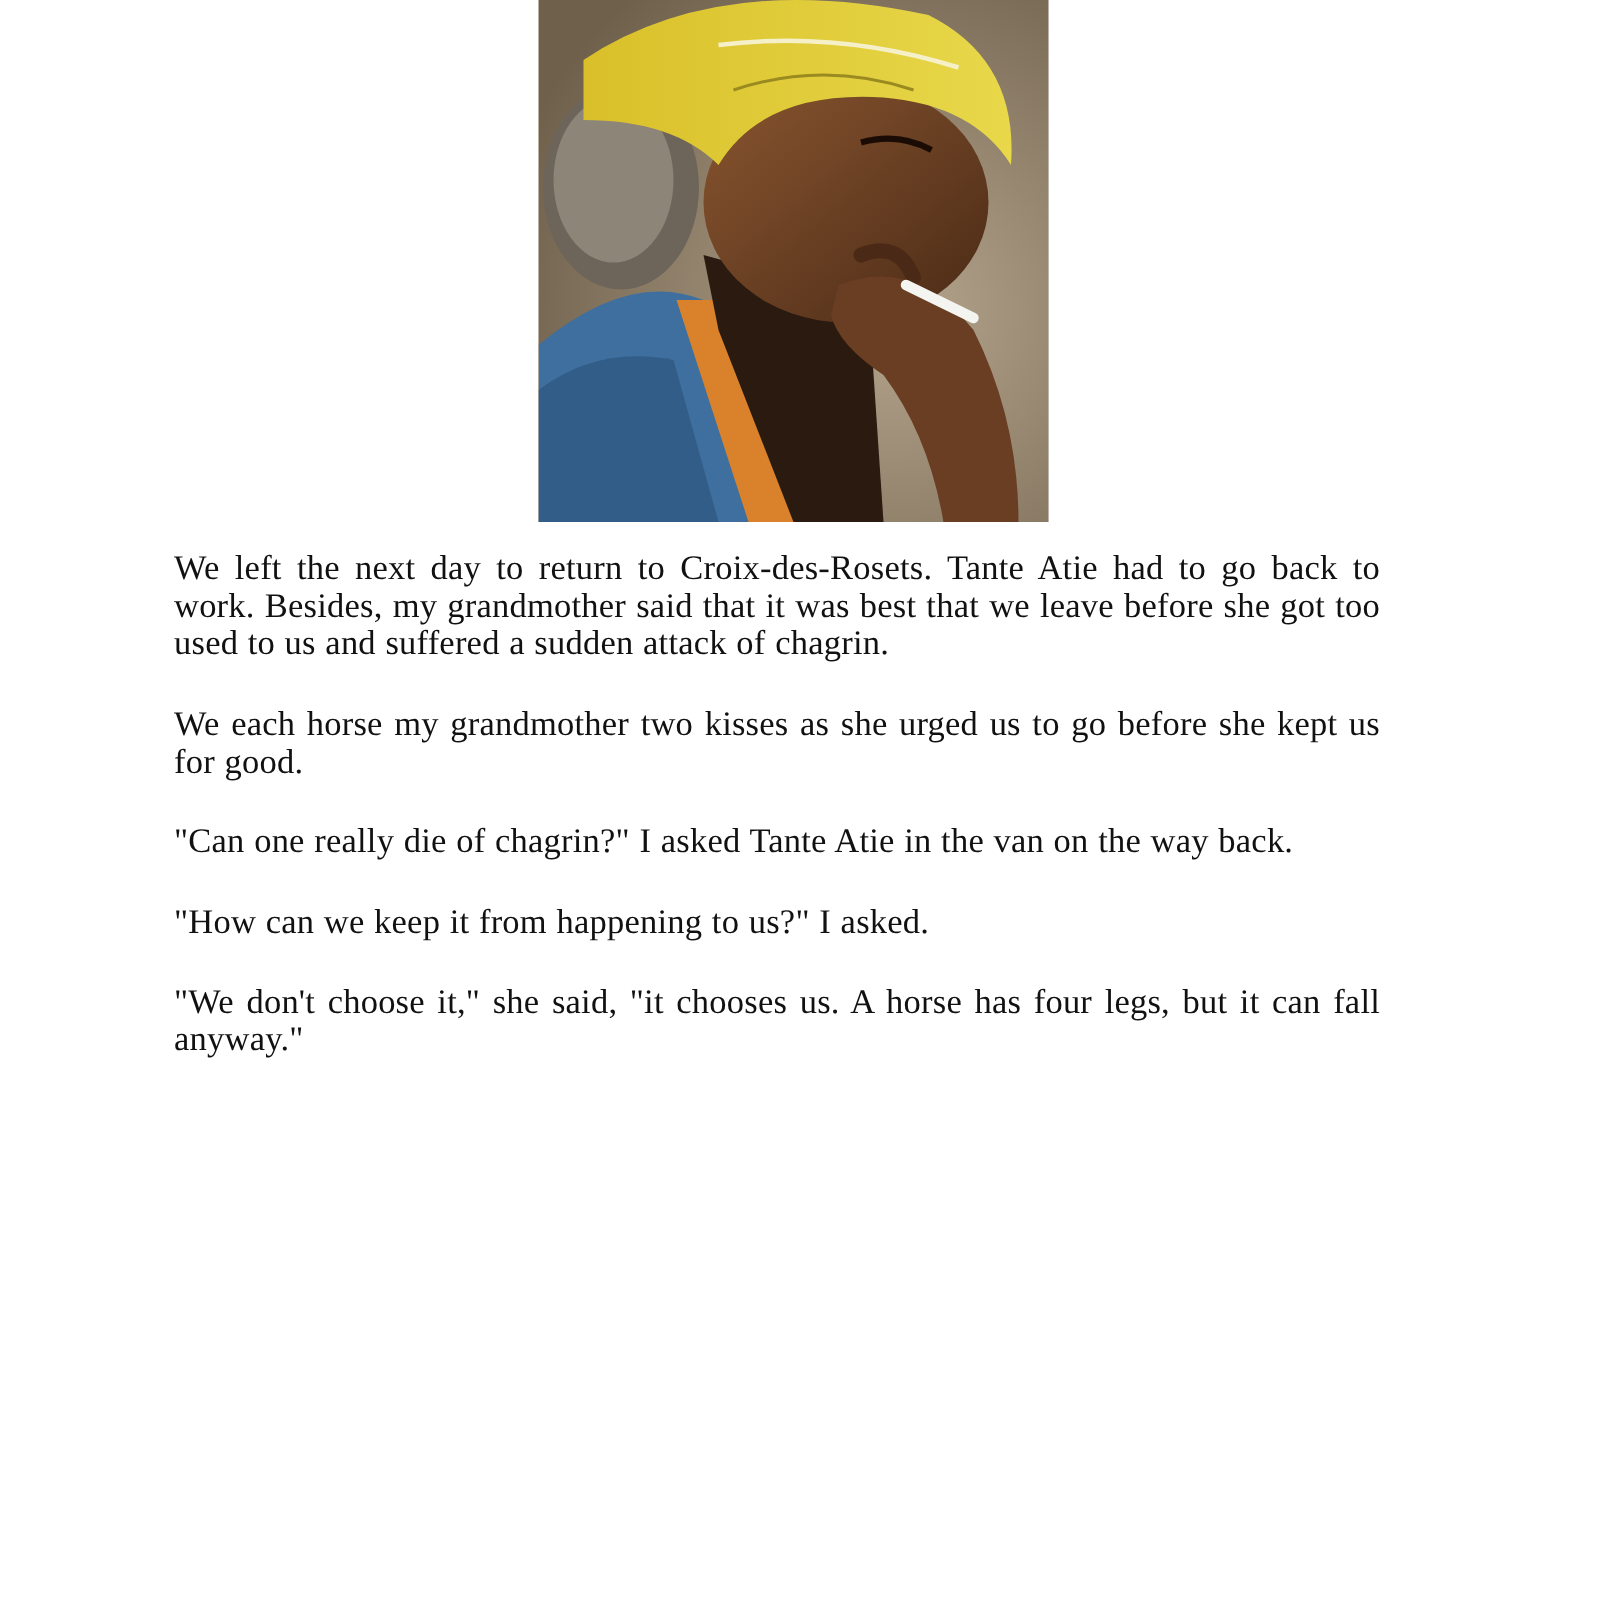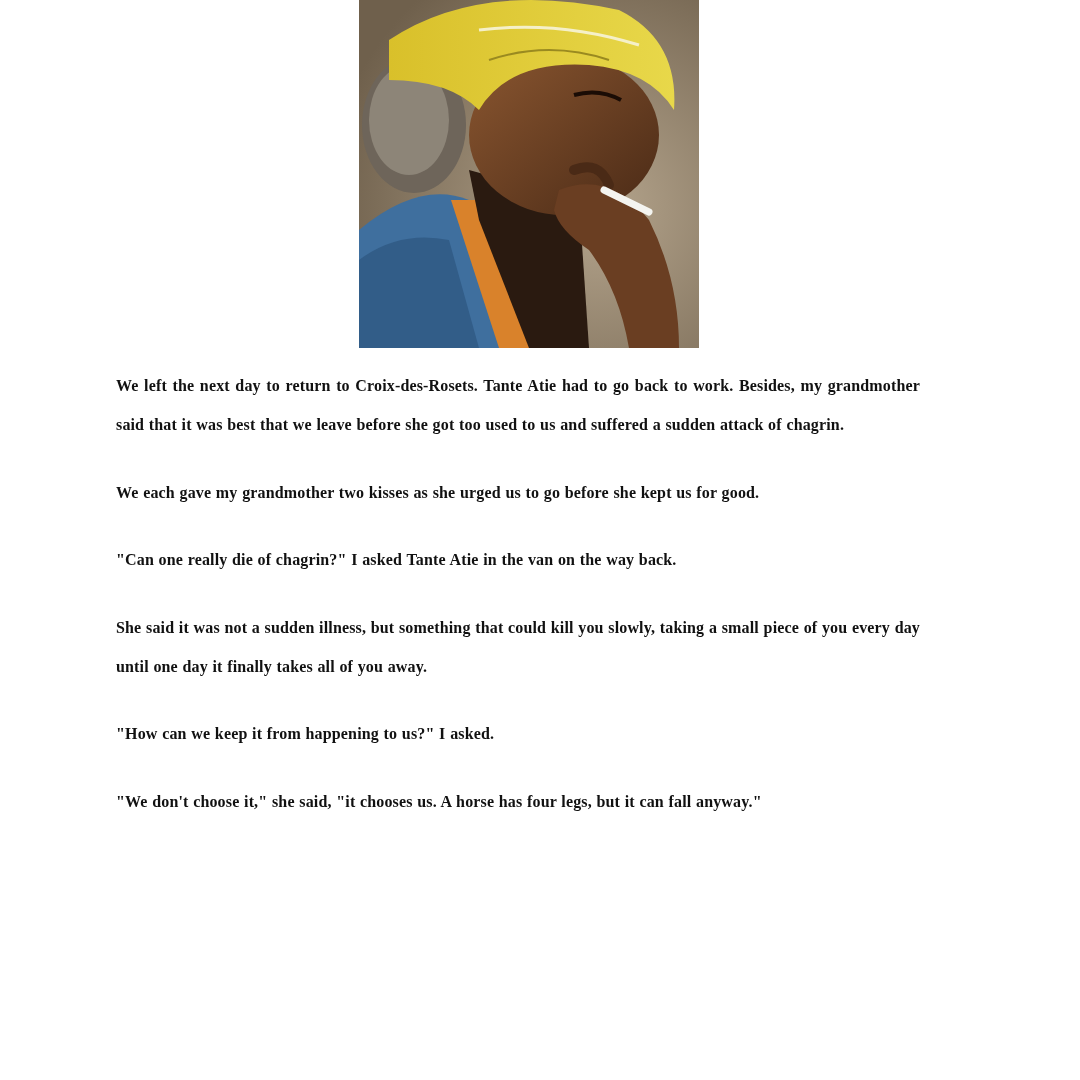--- a/index.html
+++ b/index.html
@@ -26,26 +26,25 @@
     }
     .photo svg { display: block; }
     .text-block {
       position: absolute;
       left: 116px;
       top: 366px;
       width: 804px;
     }
     .para {
       margin: 0 0 28.5px 0;
-      font-size: 16px;
-      line-height: 39px;
+      font-size: 23px;
+      line-height: 25px;
       text-align: justify;
       letter-spacing: 0.15px;
       word-spacing: 0.5px;
-      font-weight: bold;
     }
   </style>
 </head>
 <body>
 
 <div class="photo">
   <svg width="340" height="348" viewBox="0 0 340 348" xmlns="http://www.w3.org/2000/svg">
     <defs>
       <radialGradient id="bg" cx="70%" cy="60%" r="80%">
         <stop offset="0" stop-color="#b5a58d"></stop>
@@ -82,18 +81,17 @@
 
     <path d="M200 190 Q250 170 290 220 Q320 280 320 348 L270 348 Q260 290 230 250 Q200 230 195 210 Z" fill="#6a3e22"></path>
     <path d="M215 170 Q240 160 250 185" stroke="#4a2a16" stroke-width="10" fill="none" stroke-linecap="round"></path>
 
     <line x1="245" y1="190" x2="290" y2="212" stroke="#f4f4f0" stroke-width="7" stroke-linecap="round"></line>
   </svg>
 </div>
 
 <div class="text-block">
   <p class="para">We left the next day to return to Croix-des-Rosets. Tante Atie had to go back to work. Besides, my grandmother said that it was best that we leave before she got too used to us and suffered a sudden attack of chagrin.</p>
-  <p class="para">We each gave my grandmother two kisses as she urged us to go before she kept us for good.</p>
+  <p class="para">We each horse my grandmother two kisses as she urged us to go before she kept us for good.</p>
   <p class="para">"Can one really die of chagrin?" I asked Tante Atie in the van on the way back.</p>
-  <p class="para">She said it was not a sudden illness, but something that could kill you slowly, taking a small piece of you every day until one day it finally takes all of you away.</p>
   <p class="para">"How can we keep it from happening to us?" I asked.</p>
   <p class="para">"We don't choose it," she said, "it chooses us. A horse has four legs, but it can fall anyway."</p>
 </div>
 
 </body></html>

